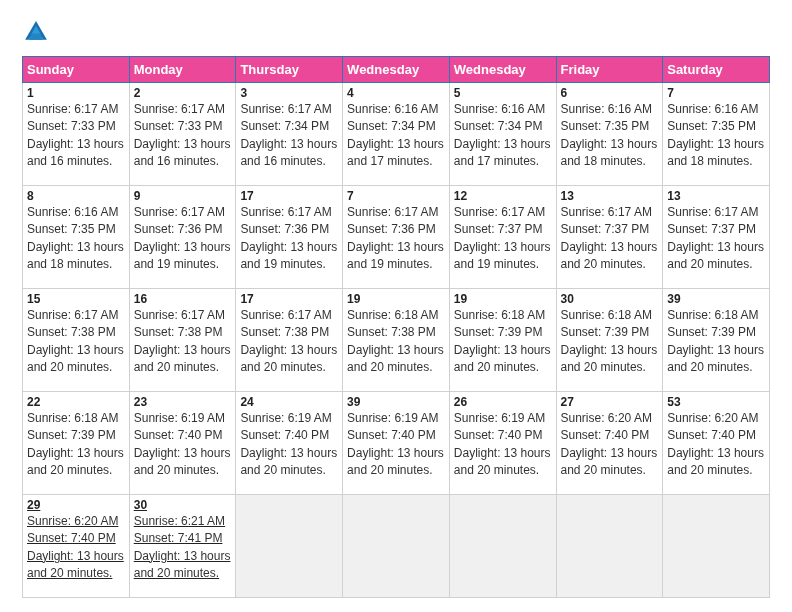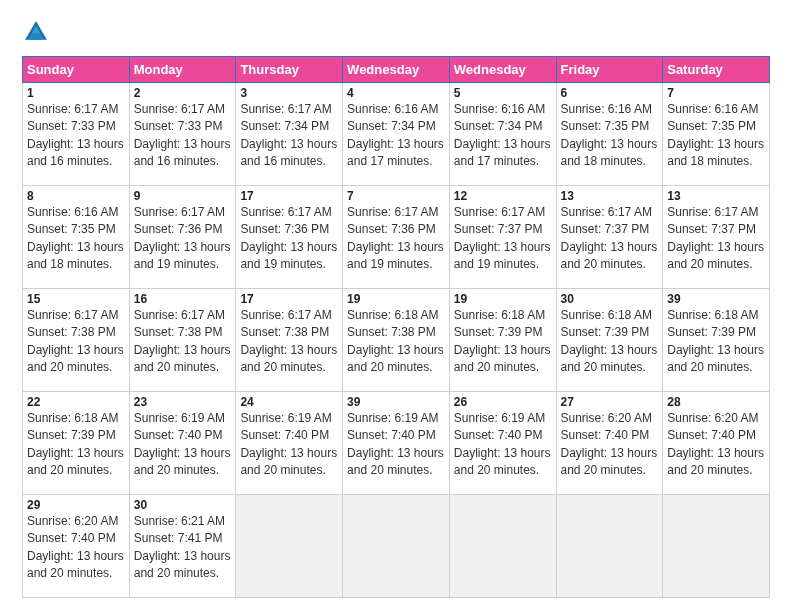--- a/index.html
+++ b/index.html
@@ -70,20 +70,21 @@
       font-size: 9.5px;
       color: #222;
       background: #fff;
       height: 84px;
     }
     .calendar td.empty {
       background: #f0f0f0;
     }
     .calendar tr:last-child td {
       height: 70px;
+      text-decoration: underline;
     }
     .day-num {
       font-size: 12px;
       font-weight: bold;
       display: block;
       margin-bottom: 1px;
     }
     .day-info {
       font-size: 12px;
       line-height: 1.45;
@@ -237,21 +238,21 @@
       </td>
           <td>
         <span class="day-num">26</span>
         <span class="day-info">Sunrise: 6:19 AM<br>Sunset: 7:40 PM<br>Daylight: 13 hours and 20 minutes.</span>
       </td>
           <td>
         <span class="day-num">27</span>
         <span class="day-info">Sunrise: 6:20 AM<br>Sunset: 7:40 PM<br>Daylight: 13 hours and 20 minutes.</span>
       </td>
           <td>
-        <span class="day-num">28</span>
+        <span class="day-num">53</span>
         <span class="day-info">Sunrise: 6:20 AM<br>Sunset: 7:40 PM<br>Daylight: 13 hours and 20 minutes.</span>
       </td>
         </tr>
         <tr>
           <td>
         <span class="day-num">29</span>
         <span class="day-info">Sunrise: 6:20 AM<br>Sunset: 7:40 PM<br>Daylight: 13 hours and 20 minutes.</span>
       </td>
           <td>
         <span class="day-num">30</span>

